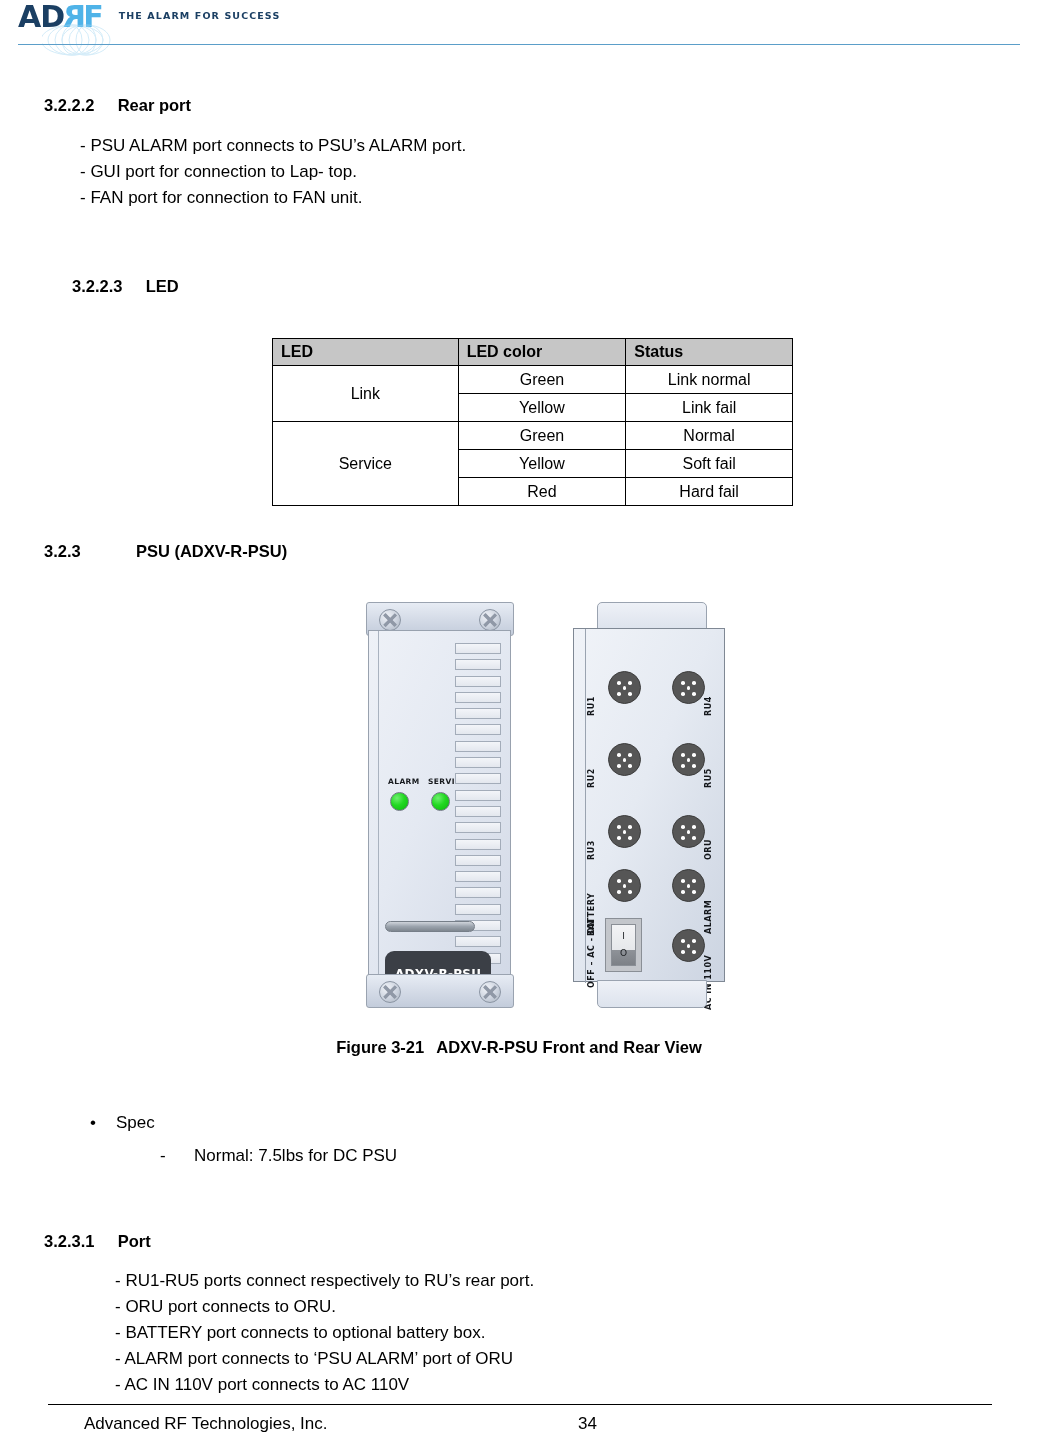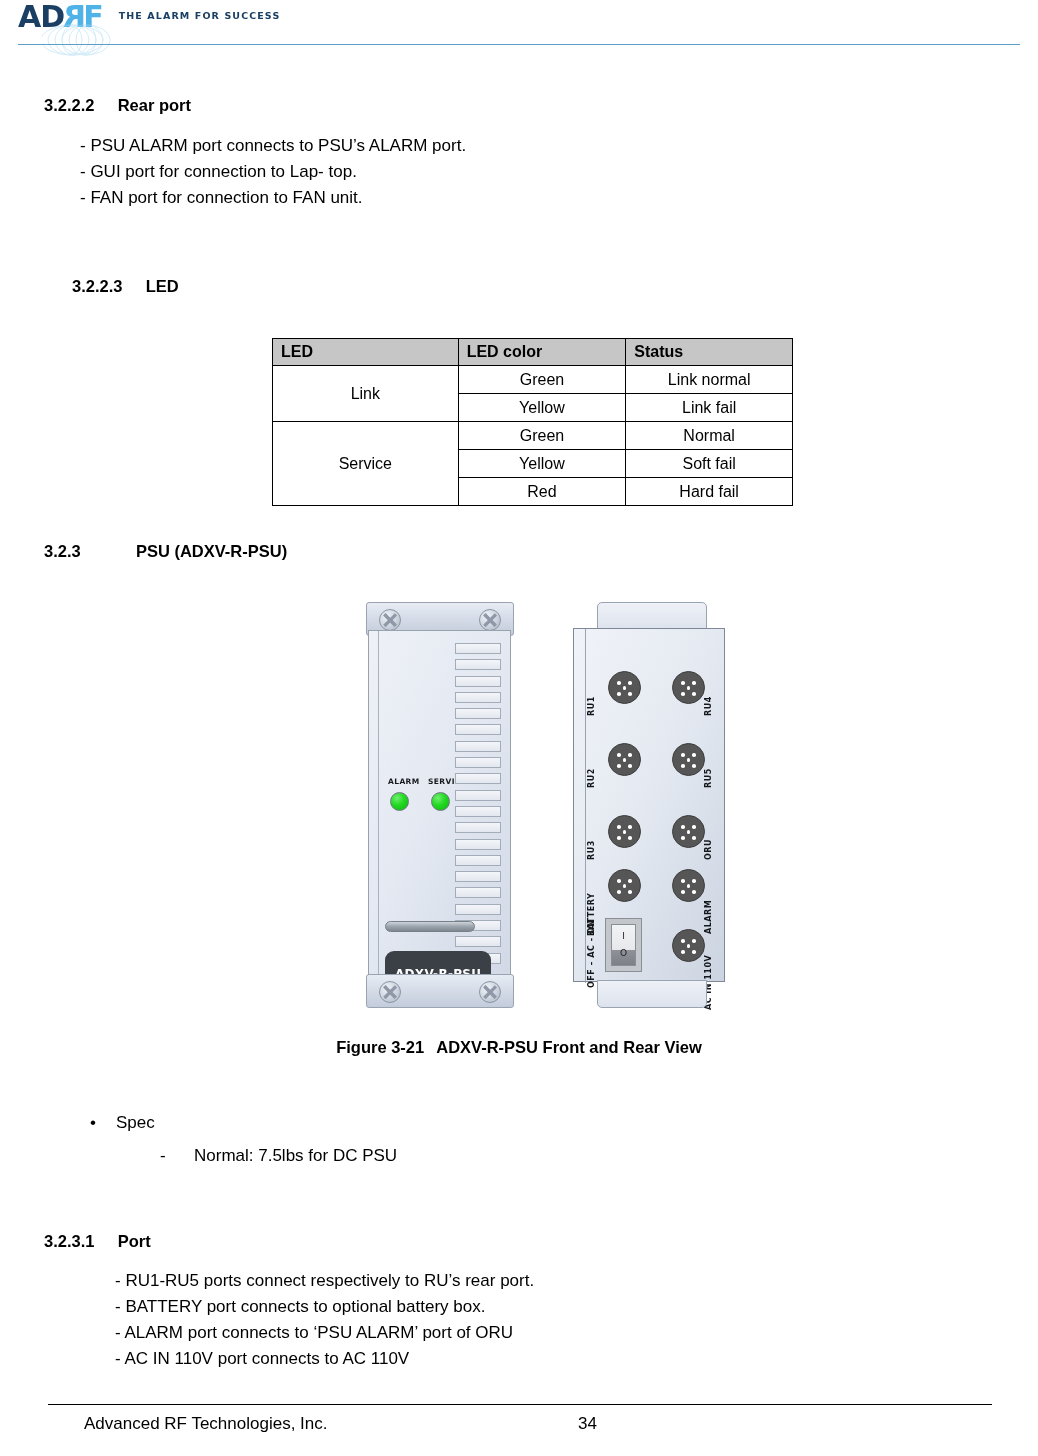--- a/index.html
+++ b/index.html
@@ -644,20 +644,21 @@
   </div>
 
   <div class="h3" style="left:44px; top:1232px;">
     <span class="num">3.2.3.1</span>
     <span style="display:inline-block;width:14px;"></span>
     <span class="ttl">Port</span>
   </div>
 
   <div class="para" style="left:115px; top:1268px;">
     <div>- RU1-RU5 ports connect respectively to RU’s rear port.</div>
+    <div>- ORU port connects to ORU.</div>
     <div>- BATTERY port connects to optional battery box.</div>
     <div>- ALARM port connects to ‘PSU ALARM’ port of ORU</div>
     <div>- AC IN 110V port connects to AC 110V</div>
   </div>
 </div>
 
 <div class="page-footer">
   <div class="footer-rule"></div>
   <div class="footer-left">Advanced RF Technologies, Inc.</div>
   <div class="footer-page">34</div>

